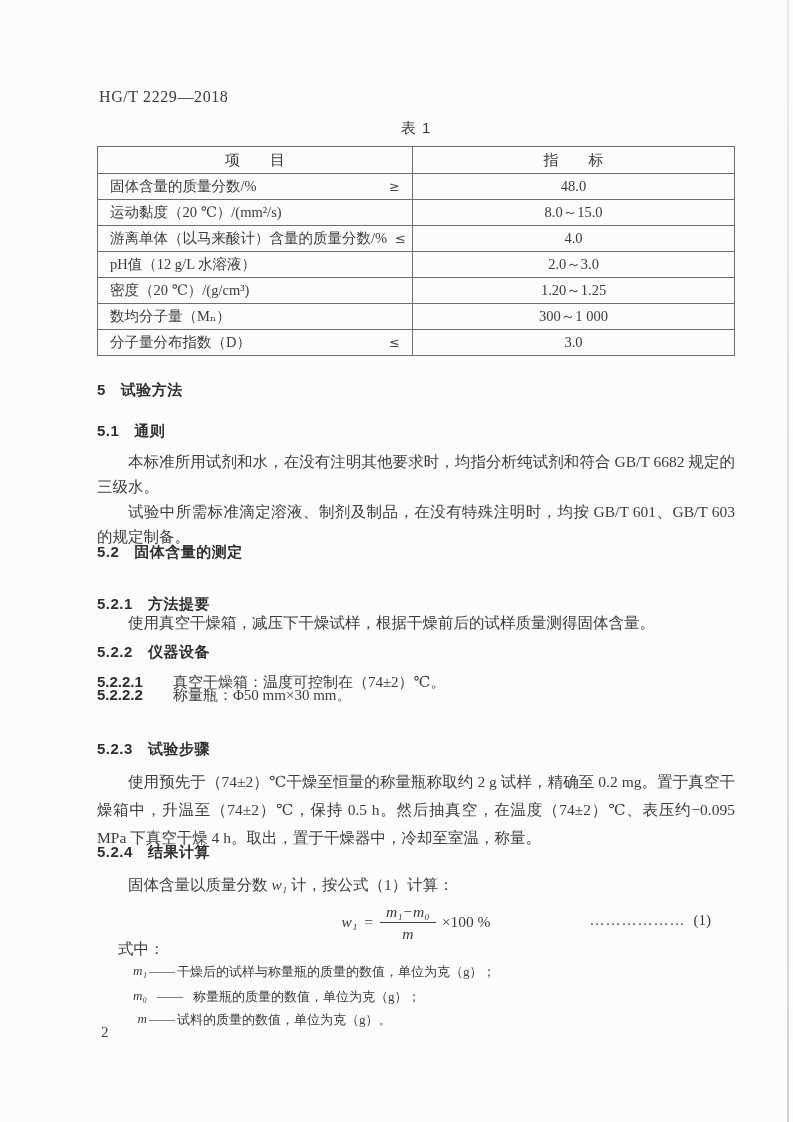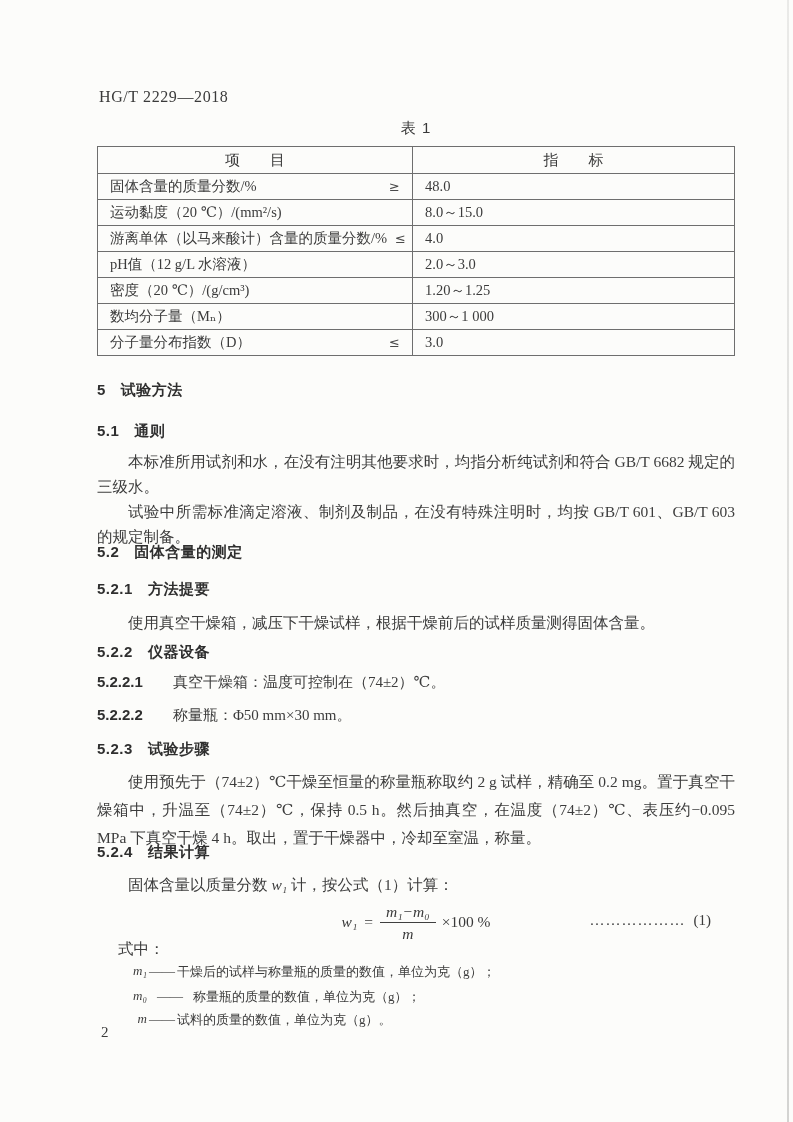--- a/index.html
+++ b/index.html
@@ -34,21 +34,21 @@
     border:1.5px solid #4e4e4e;
   }
   table.spec th, table.spec td {
     border:1px solid #6e6e6e; font-weight:normal;
     height:25px; padding:0 12px; overflow:hidden; white-space:nowrap;
   }
   table.spec th { text-align:center; height:26px; font-size:15px; }
   .col-item { width:315px; }
   .cellflex { display:flex; justify-content:space-between; align-items:center; }
   .rel { font-family:"DejaVu Sans",sans-serif; font-size:13px; color:#4a4a4a; padding-left:8px; }
-  .value-cell { }
+  .value-cell { text-align:center; }
 
   .h {
     position:absolute; left:0;
     font-family:"Liberation Sans","DejaVu Sans",sans-serif;
     font-weight:bold; font-size:15px; color:#2f2f2f;
     line-height:20px; letter-spacing:.5px; white-space:nowrap;
   }
   .h .num { margin-right:15px; }
 
   .clause { position:absolute; left:0; font-size:15px; line-height:20px; white-space:nowrap; }
@@ -183,31 +183,31 @@
 
     <div class="h" style="top:421px;"><span class="num">5.1</span><span>通则</span></div>
 
     <div class="para lh25" style="top:449px;">
       <p>本标准所用试剂和水，在没有注明其他要求时，均指分析纯试剂和符合 GB/T 6682 规定的三级水。</p>
       <p>试验中所需标准滴定溶液、制剂及制品，在没有特殊注明时，均按 GB/T 601、GB/T 603 的规定制备。</p>
     </div>
 
     <div class="h" style="top:542px;"><span class="num">5.2</span><span>固体含量的测定</span></div>
 
-    <div class="h" style="top:579px;"><span class="num">5.2.1</span><span>方法提要</span></div>
+    <div class="h" style="top:594px;"><span class="num">5.2.1</span><span>方法提要</span></div>
 
     <div class="para lh25" style="top:610px;">
       <p>使用真空干燥箱，减压下干燥试样，根据干燥前后的试样质量测得固体含量。</p>
     </div>
 
     <div class="h" style="top:642px;"><span class="num">5.2.2</span><span>仪器设备</span></div>
 
     <div class="clause" style="top:672px;"><span class="num">5.2.2.1</span><span class="ctext">真空干燥箱：温度可控制在（74±2）℃。</span></div>
 
-    <div class="clause" style="top:705px;text-align:center;"><span class="num">5.2.2.2</span><span class="ctext">称量瓶：Φ50 mm×30 mm。</span></div>
+    <div class="clause" style="top:685px;text-align:center;"><span class="num">5.2.2.2</span><span class="ctext">称量瓶：Φ50 mm×30 mm。</span></div>
 
     <div class="h" style="top:739px;"><span class="num">5.2.3</span><span>试验步骤</span></div>
 
     <div class="para lh28" style="top:768px;">
       <p>使用预先于（74±2）℃干燥至恒量的称量瓶称取约 2 g 试样，精确至 0.2 mg。置于真空干燥箱中，升温至（74±2）℃，保持 0.5 h。然后抽真空，在温度（74±2）℃、表压约−0.095 MPa 下真空干燥 4 h。取出，置于干燥器中，冷却至室温，称量。</p>
     </div>
 
     <div class="h" style="top:842px;"><span class="num">5.2.4</span><span>结果计算</span></div>
 
     <div class="para lh26" style="top:872px;">

